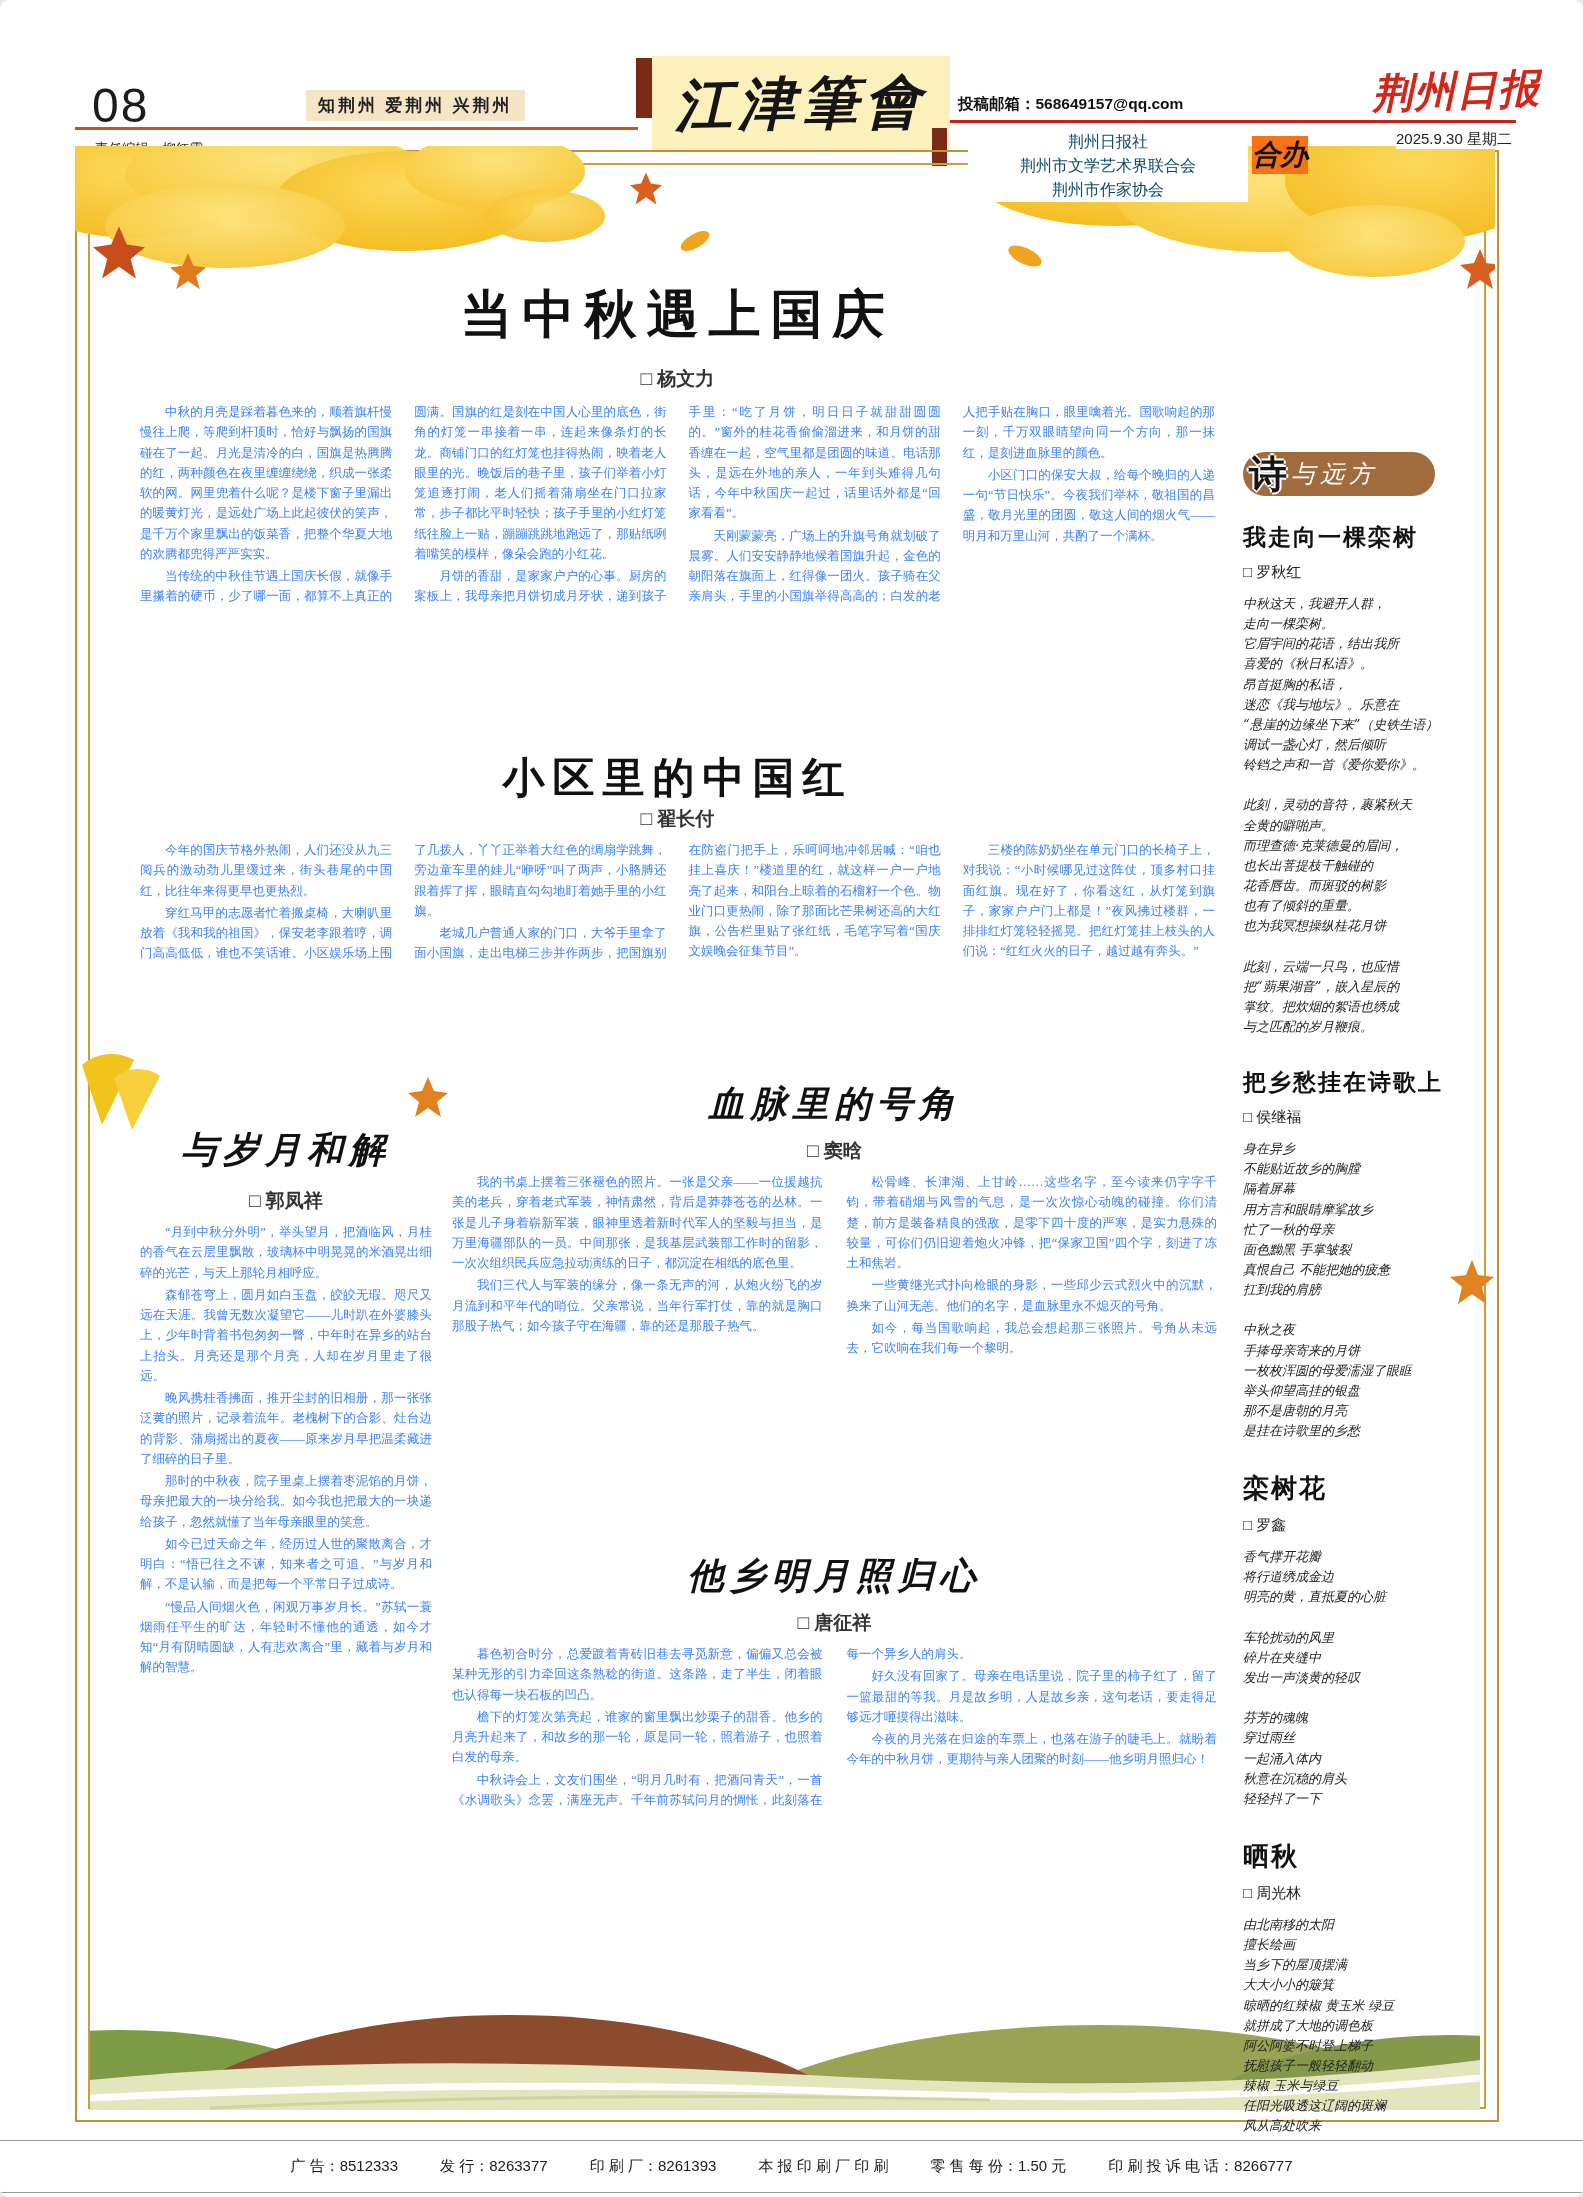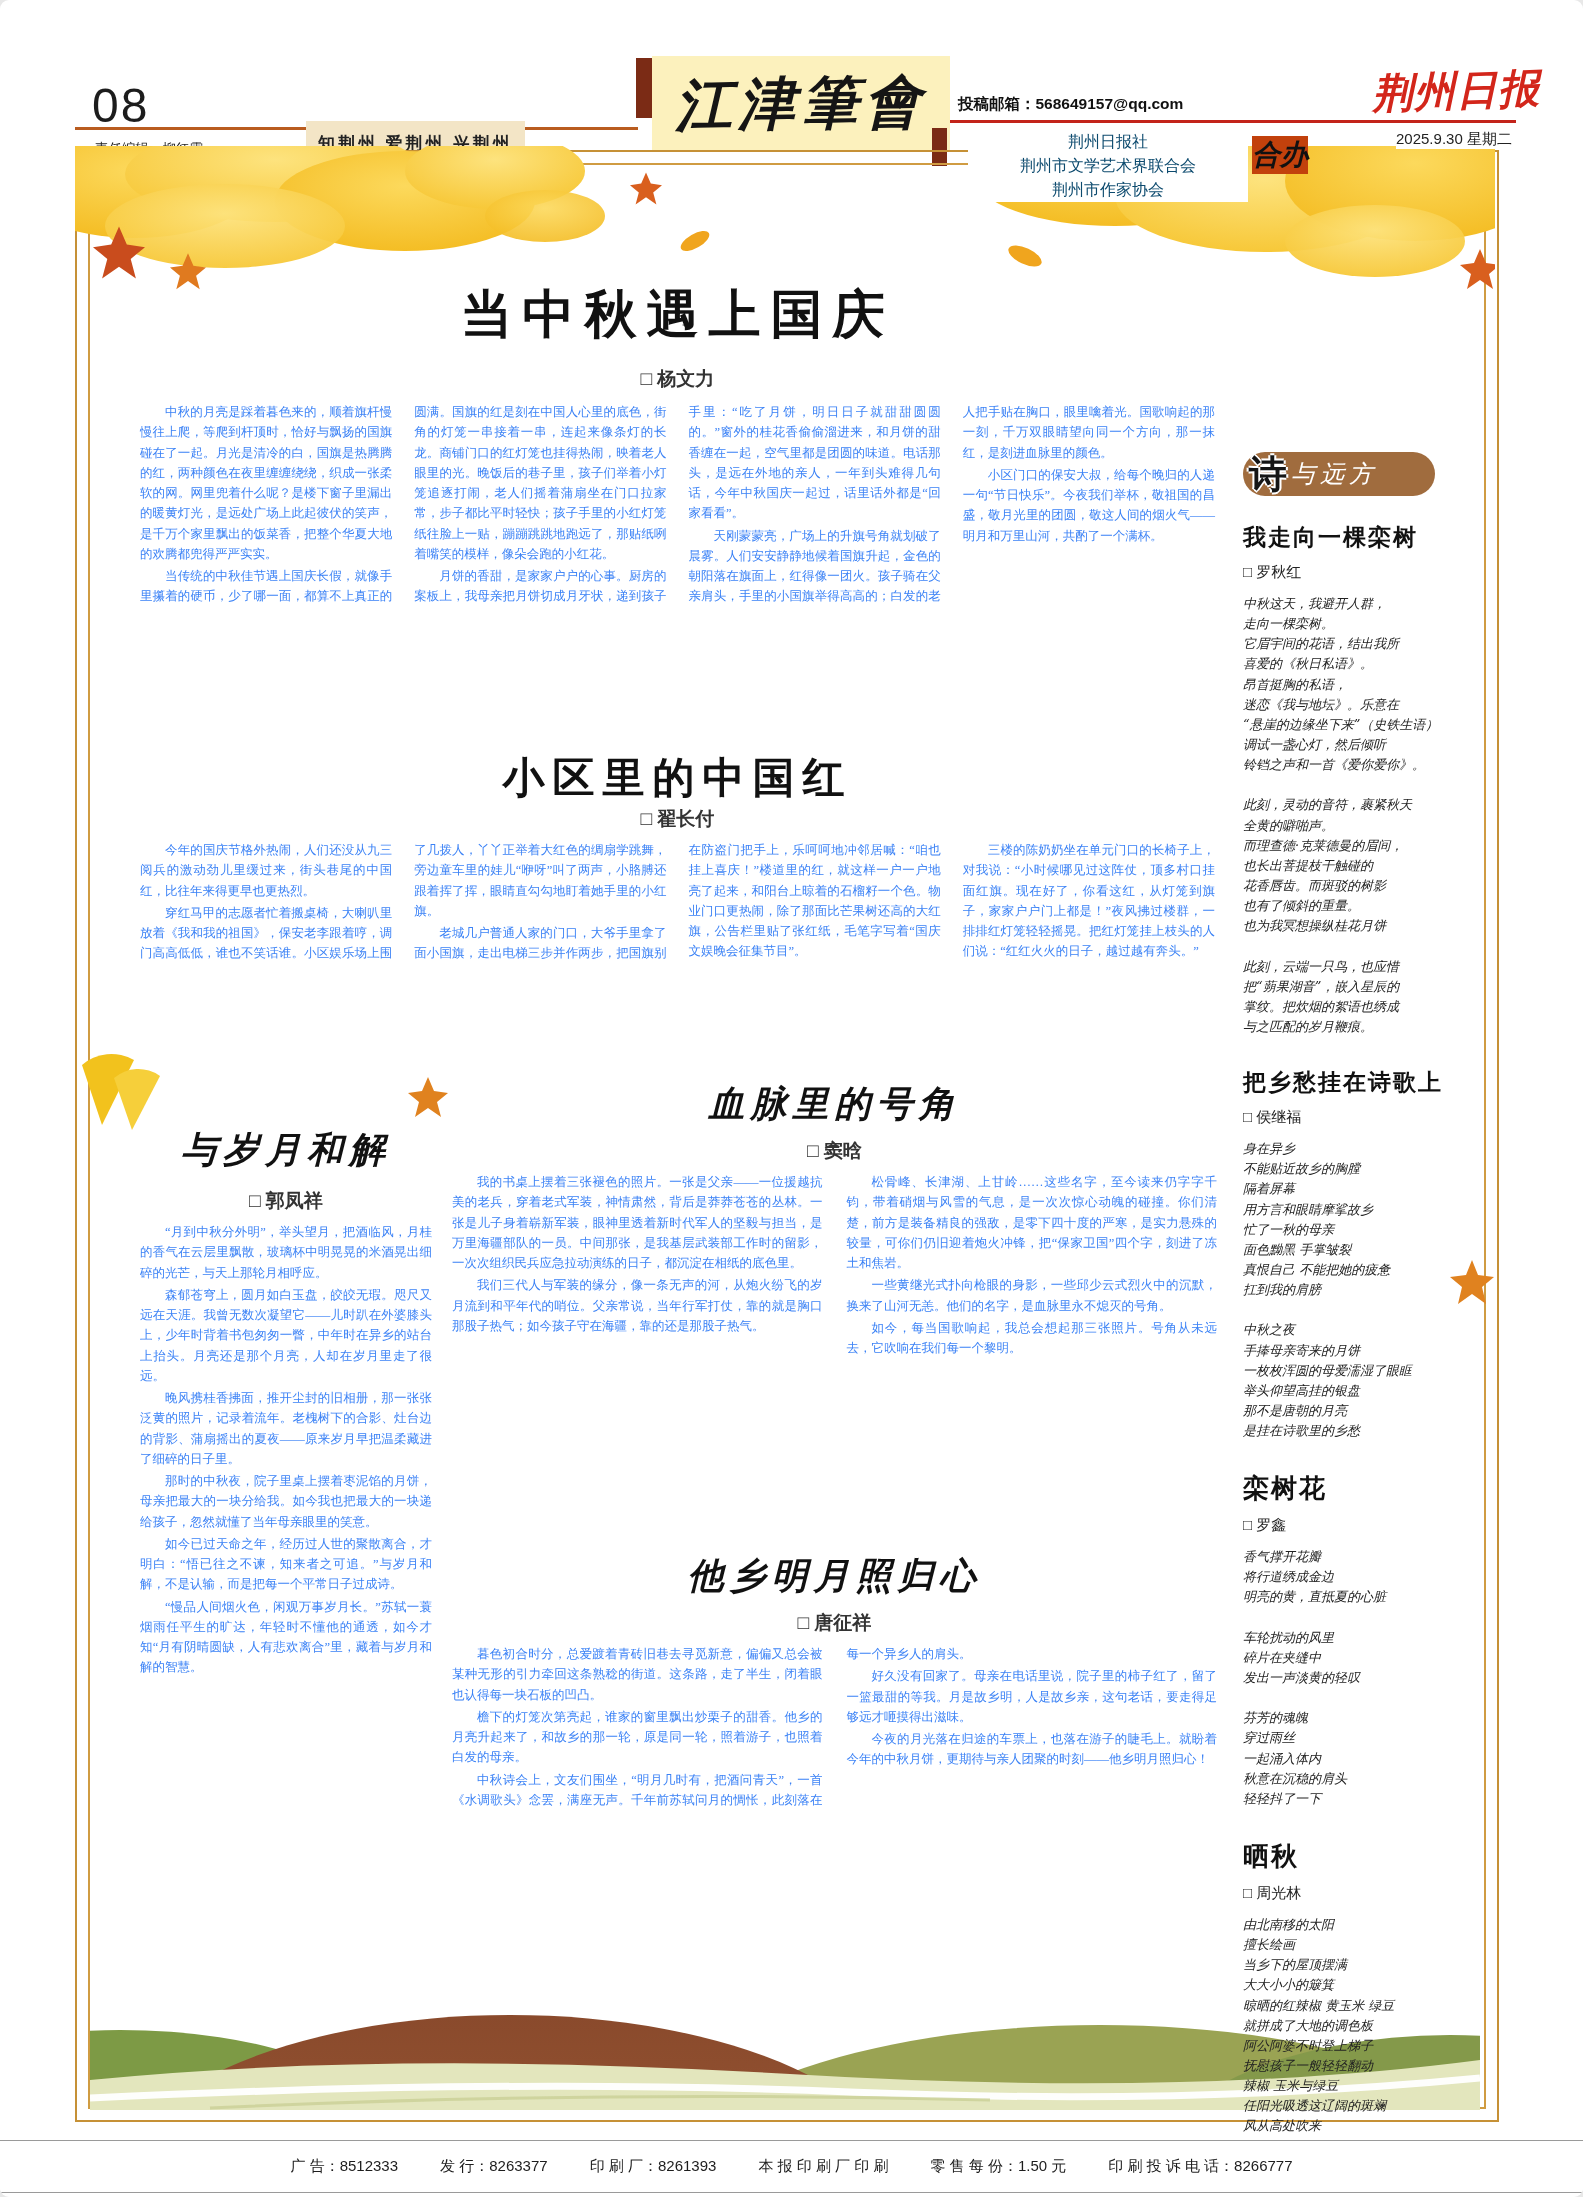--- a/index.html
+++ b/index.html
@@ -4,39 +4,39 @@
 <style>
   html,body{margin:0;padding:0;background:#e8e8e8;}
   .sheet{position:relative;width:1583px;height:2197px;background:#ffffff;overflow:hidden;
          font-family:"Liberation Serif","DejaVu Serif",serif;color:#1a1a1a;margin:0 auto;border-radius:9px;}
   
   .page-num{position:absolute;left:92px;top:78px;font-family:"Liberation Sans","DejaVu Sans",sans-serif;
             font-size:48px;font-weight:400;color:#1c1c1c;letter-spacing:2px;}
   .orange-rule{position:absolute;left:75px;top:127px;width:563px;height:3px;background:#b95c1f;}
   .editors{position:absolute;left:95px;top:138px;font-size:13.5px;line-height:1.7;color:#222;
            font-family:"Liberation Sans","DejaVu Sans",sans-serif;}
-  .slogan{position:absolute;left:306px;top:90px;background:#f3e5c6;padding:11px 12px;
-          font-size:17px;font-weight:700;letter-spacing:3px;color:#222;margin-top:31px;}
+  .slogan{position:absolute;left:306px;top:90px;background:#f3e5c6;padding:4px 12px;
+          font-size:17px;font-weight:700;letter-spacing:3px;color:#222;}
   .issue-line{position:absolute;left:300px;top:144px;font-size:14px;color:#222;
               font-family:"Liberation Sans","DejaVu Sans",sans-serif;}
   .issue-line .big-red{color:#c62015;font-size:21px;font-weight:700;}
   .maroon-bar{position:absolute;left:636px;top:58px;width:16px;height:60px;background:#7b2b15;}
   .masthead-panel{position:absolute;left:652px;top:56px;width:298px;height:96px;background:#fcf1bd;
                   display:flex;align-items:center;justify-content:center;}
   .masthead-cal{font-size:57px;font-weight:700;font-style:italic;letter-spacing:6px;color:#151515;
                 font-family:"DejaVu Serif",serif;transform:rotate(-1deg);}
   .maroon-chip{position:absolute;left:932px;top:128px;width:15px;height:38px;background:#7b2b15;}
   .email{position:absolute;left:958px;top:94px;font-size:15.5px;font-weight:700;color:#111;
          font-family:"Liberation Sans","DejaVu Sans",sans-serif;}
   .red-rule{position:absolute;left:950px;top:120px;width:566px;height:2.5px;background:#c3231a;}
   .organizers{position:absolute;left:968px;top:130px;width:280px;background:#fff;text-align:center;
               font-size:16px;line-height:1.5;color:#0c4a6e;z-index:6;
               font-family:"Liberation Sans","DejaVu Sans",sans-serif;}
   .co-host{position:absolute;left:1252px;top:136px;font-size:28px;font-weight:700;font-style:italic;
-           background:#c2410c;color:#111;z-index:6;font-family:"DejaVu Serif",serif;}
+           background:#f97316;color:#111;z-index:6;font-family:"DejaVu Serif",serif;}
   .paper-logo{position:absolute;left:1372px;top:64px;font-size:41px;font-weight:900;font-style:italic;
               color:#d3261b;letter-spacing:1px;font-family:"DejaVu Serif",serif;transform:rotate(-2deg);}
   .hdr-date{position:absolute;left:1396px;top:130px;font-size:15px;color:#222;background:#fff;z-index:6;
             font-family:"Liberation Sans","DejaVu Sans",sans-serif;}
   
   .frame{position:absolute;left:75px;top:150px;width:1420px;height:1968px;
          border:2.5px solid #c69136;z-index:1;}
   .frame-inner{position:absolute;inset:11px;border:2.5px solid #d09c42;}
   
   .top-leaves{position:absolute;left:75px;top:146px;width:1420px;height:150px;z-index:2;pointer-events:none;}

